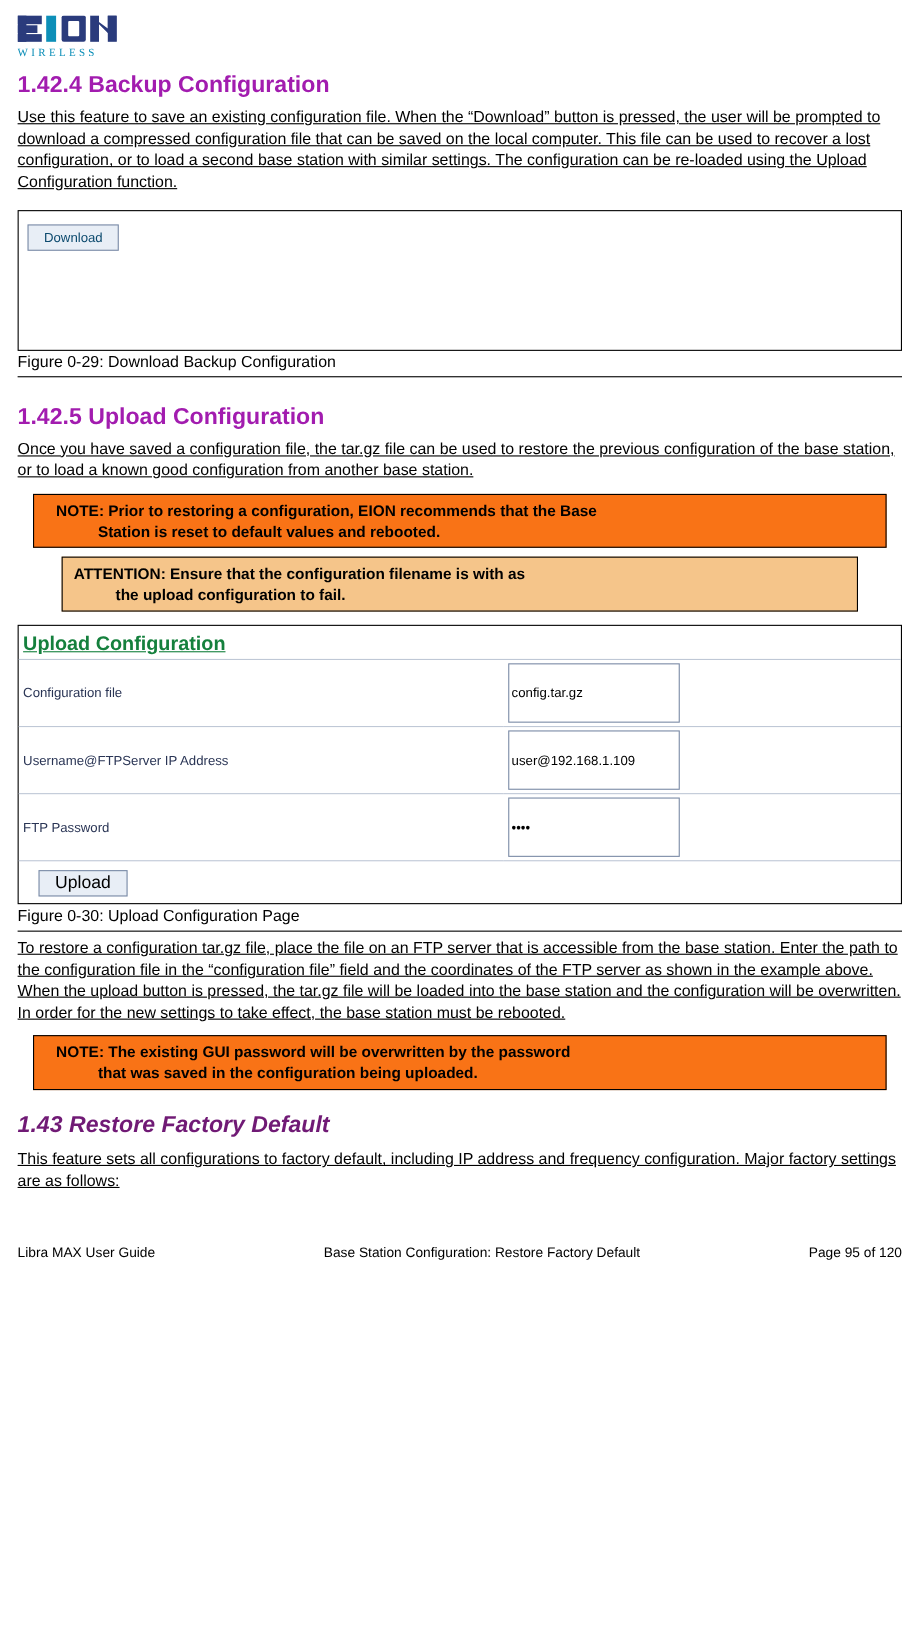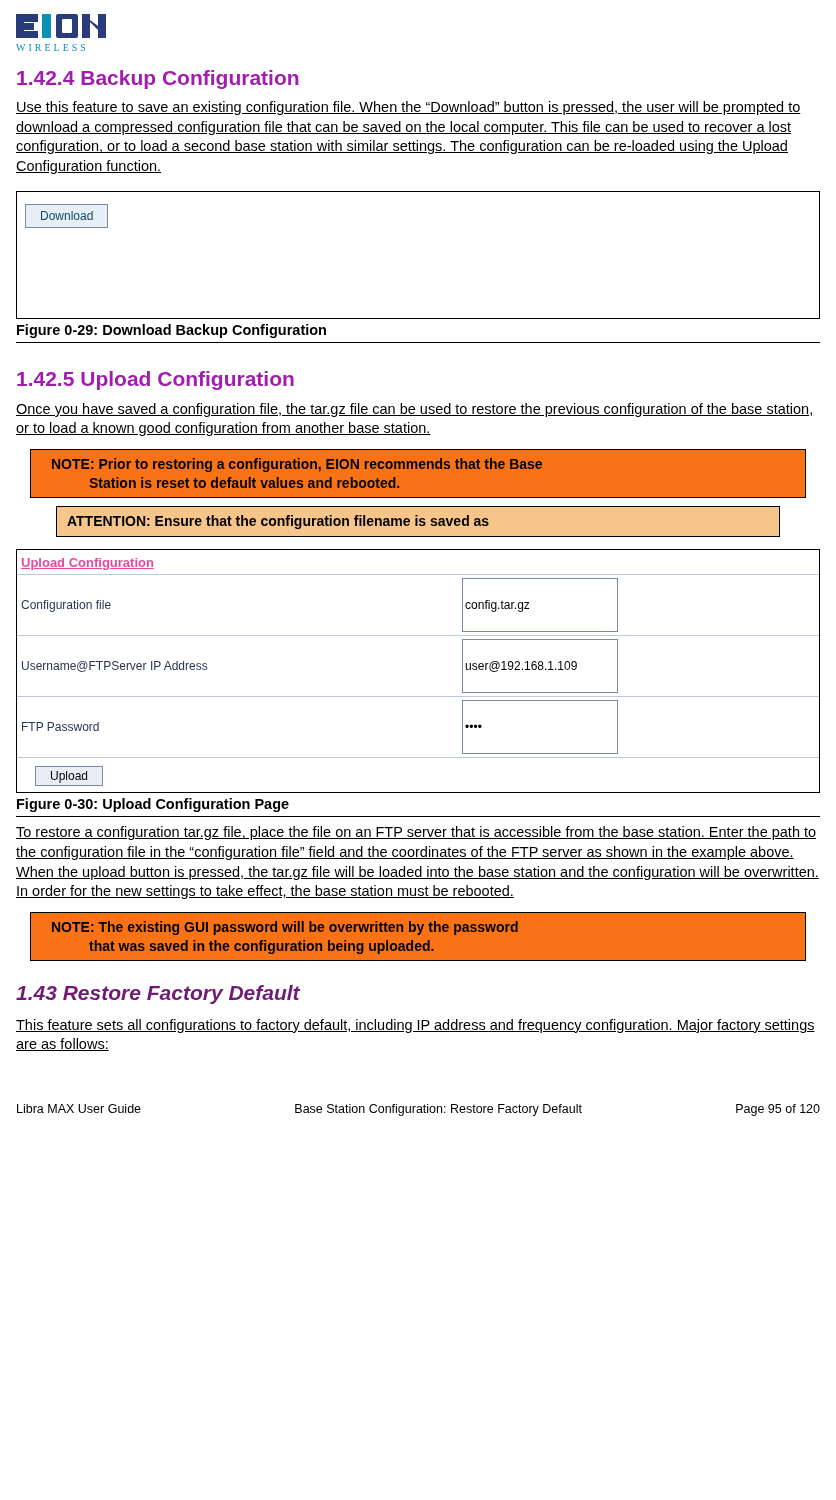--- a/index.html
+++ b/index.html
@@ -42,21 +42,21 @@
     display: inline-block;
     background: #e8eef6;
     border: 1px solid #7a8aa6;
     color: #0c4a6e;
     font-family: Tahoma, sans-serif;
     font-size: 12px;
     padding: 3px 14px;
     margin: 6px 0 0 2px;
   }
   .figcap {
-    font-weight: bold;
+    font-weight: normal;
     font-family: Verdana, sans-serif;
     font-size: 14.5px;
     border-bottom: 1px solid #000;
     padding: 2px 0 2px 0;
     margin-top: 0px;
   }
   .notebox {
     border: 1px solid #000;
     background: #f97316;
     padding: 5px 10px 5px 20px;
@@ -75,23 +75,23 @@
     font-family: Verdana, sans-serif;
     font-size: 14px;
   }
   .attnbox .indent { padding-left: 38px; display: block; }
   .uploadbox {
     border: 1px solid #000;
     margin-top: 8px;
   }
   .uploadbox .hdr {
     font-family: Tahoma, sans-serif;
-    font-size: 13px;
-    font-weight: bold;
-    color: #ec4899;
+    font-size: 18px;
+    font-weight: bold;
+    color: #15803d;
     text-decoration: underline;
     padding: 4px 4px 2px 4px;
     border-bottom: 1px solid #bfc8d6;
   }
   .uploadbox table {
     width: 100%;
     border-collapse: collapse;
     font-family: Tahoma, sans-serif;
     font-size: 12px;
     color: #2a3555;
@@ -105,21 +105,21 @@
     font-family: Tahoma, sans-serif;
     font-size: 12px;
     border: 1px solid #7a8aa6;
     padding: 19px 2px;
     width: 150px;
     background: #fff;
   }
   .uploadbox .btnrow { padding: 8px 4px 6px 18px; }
   .uploadbox .btnrow button {
     font-family: Tahoma, sans-serif;
-    font-size: 12px;
+    font-size: 16px;
     background: #e8eef6;
     border: 1px solid #7a8aa6;
     padding: 2px 14px;
   }
   .footer {
     display: flex;
     justify-content: space-between;
     font-size: 12.5px;
     margin-top: 46px;
   }
@@ -155,21 +155,22 @@
 
 <h2 class="sec" style="margin-top:22px;">1.42.5 Upload Configuration</h2>
 <p>Once you have saved a configuration file, the tar.gz file can be used to restore the previous configuration of the base station, or to load a known good configuration from another base station.</p>
 
 <div class="notebox">
   <span>NOTE: Prior to restoring a configuration, EION recommends that the Base</span><br>
   <span class="indent">Station is reset to default values and rebooted.</span>
 </div>
 
 <div class="attnbox">
-  <span>ATTENTION: Ensure that the configuration filename is saved as</span><br>
+  <span>ATTENTION: Ensure that the configuration filename is with as</span><br>
+  <span class="indent">the upload configuration to fail.</span>
 </div>
 
 <div class="uploadbox">
   <div class="hdr">Upload Configuration</div>
   <table>
     <tbody>
         <tr>
       <td class="lbl">Configuration file</td>
       <td><input type="text" value="config.tar.gz" style=""></td>
     </tr>

